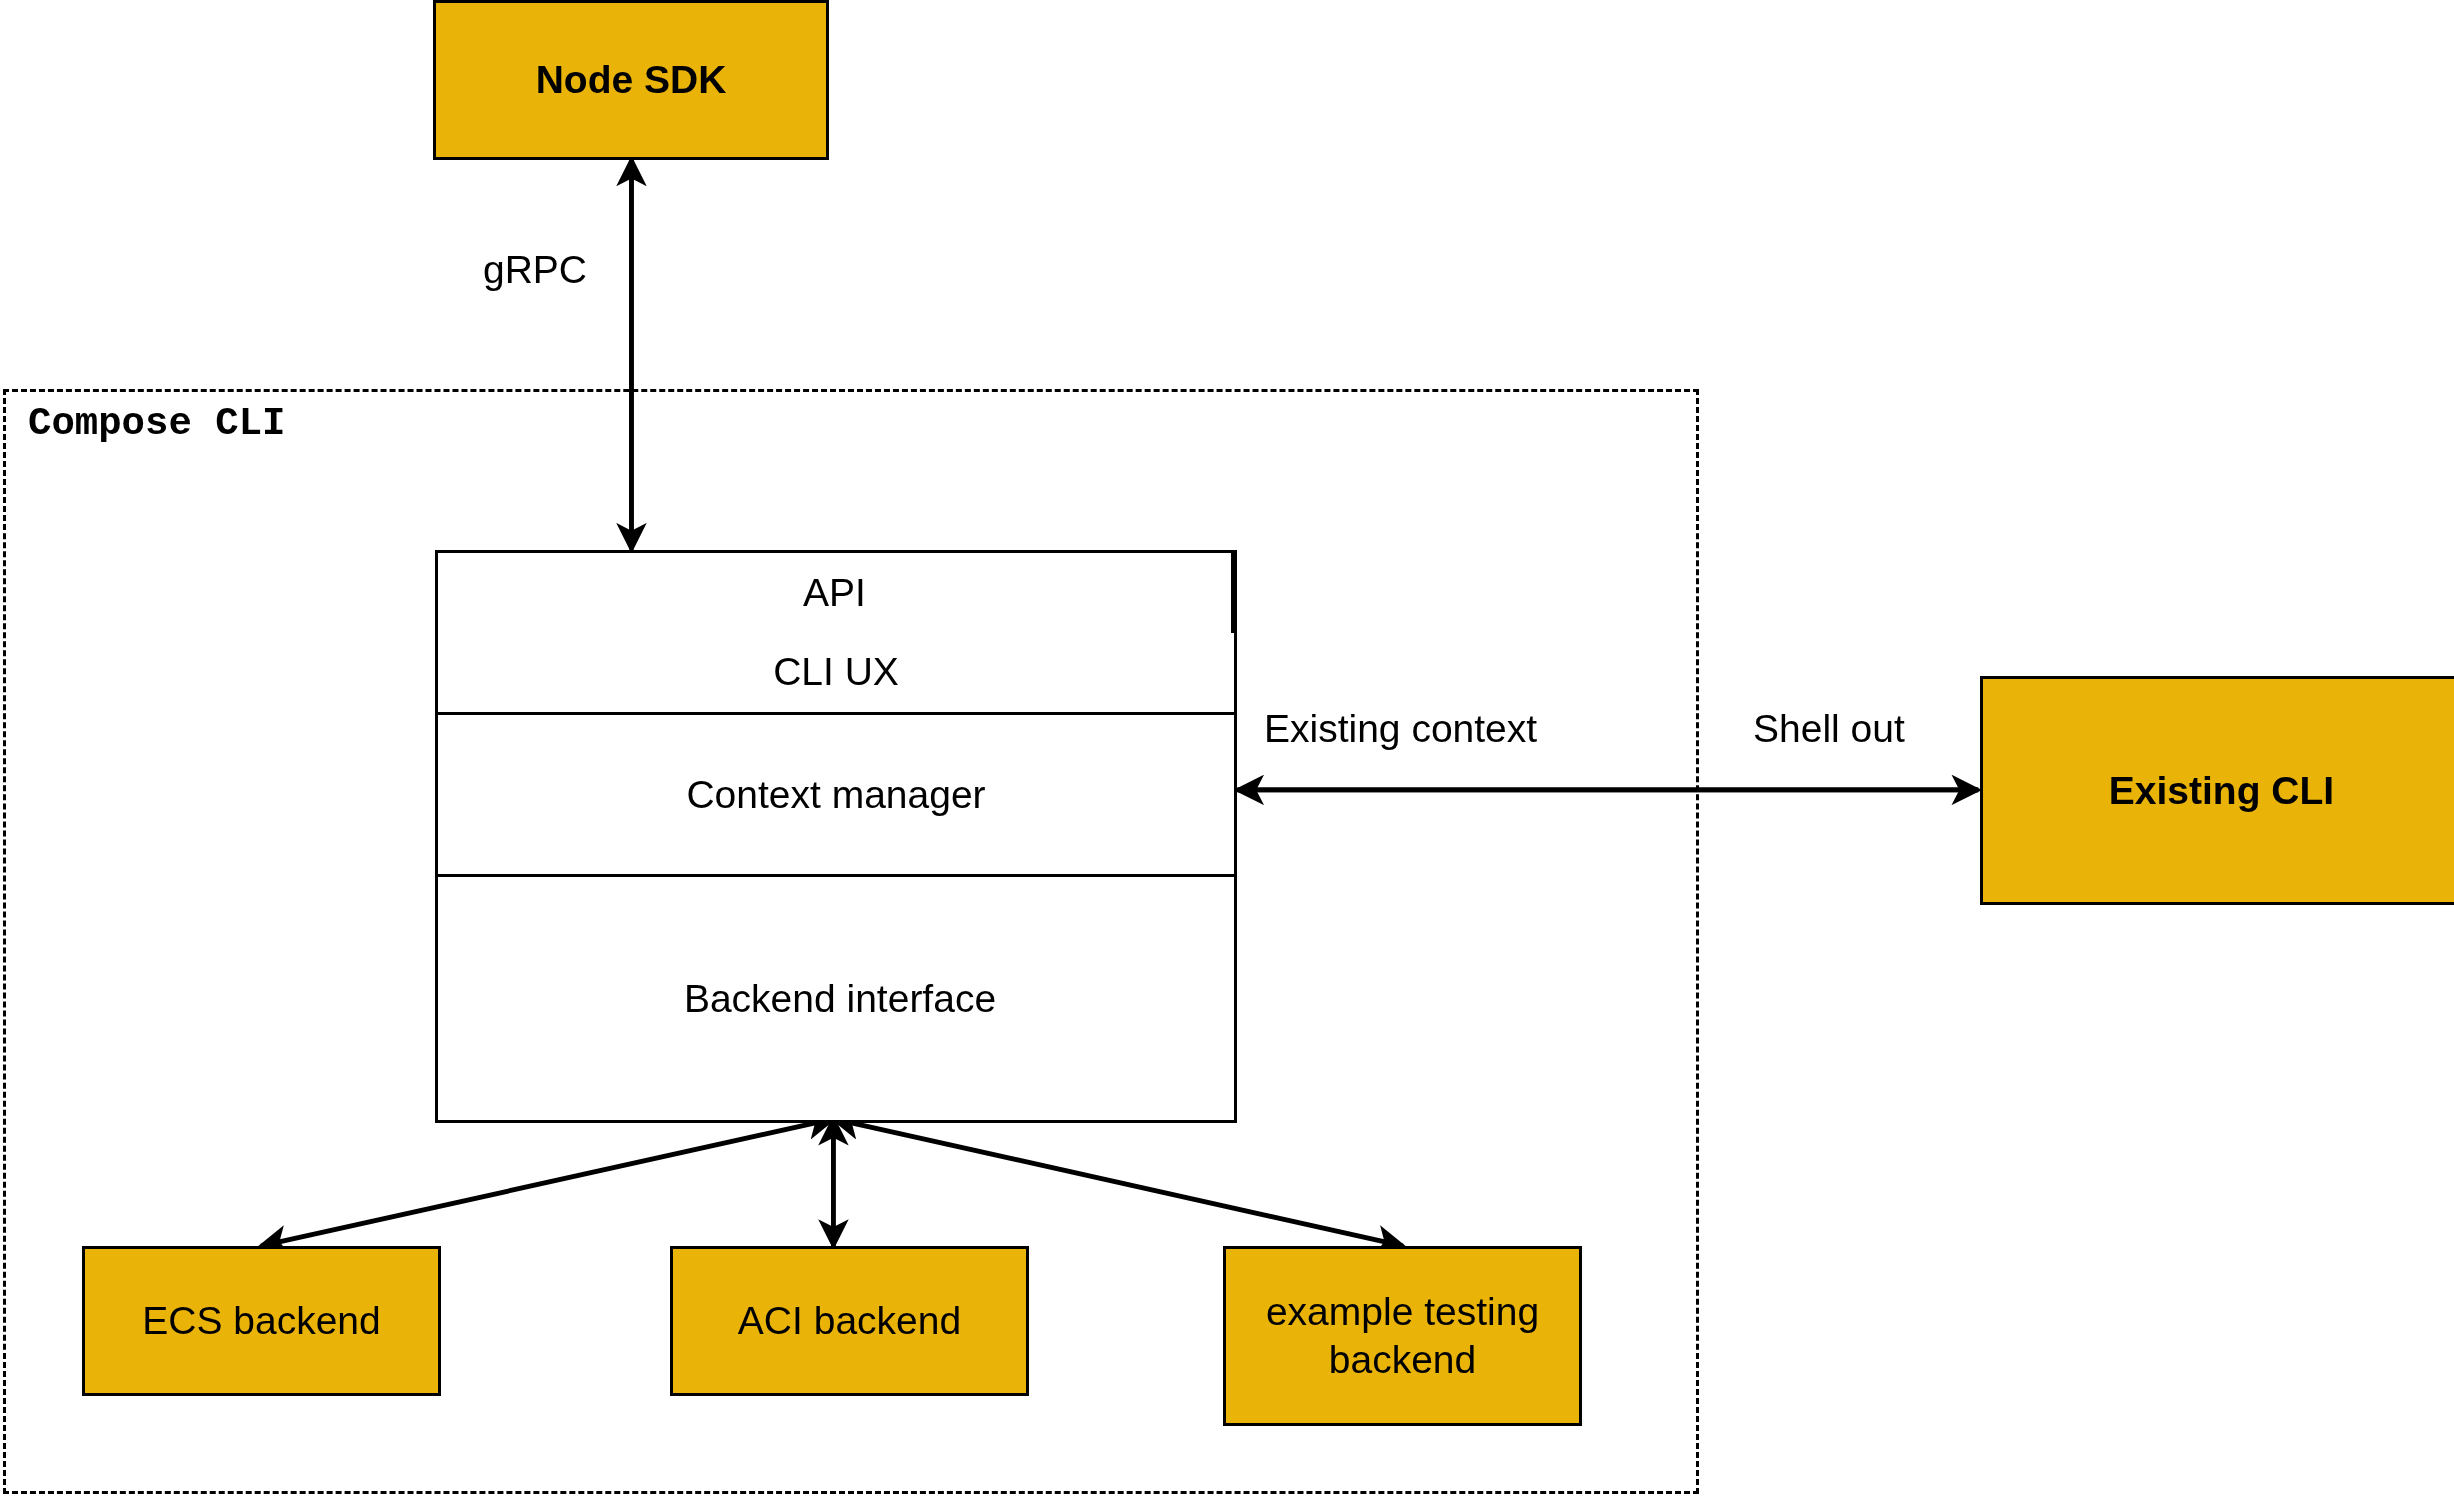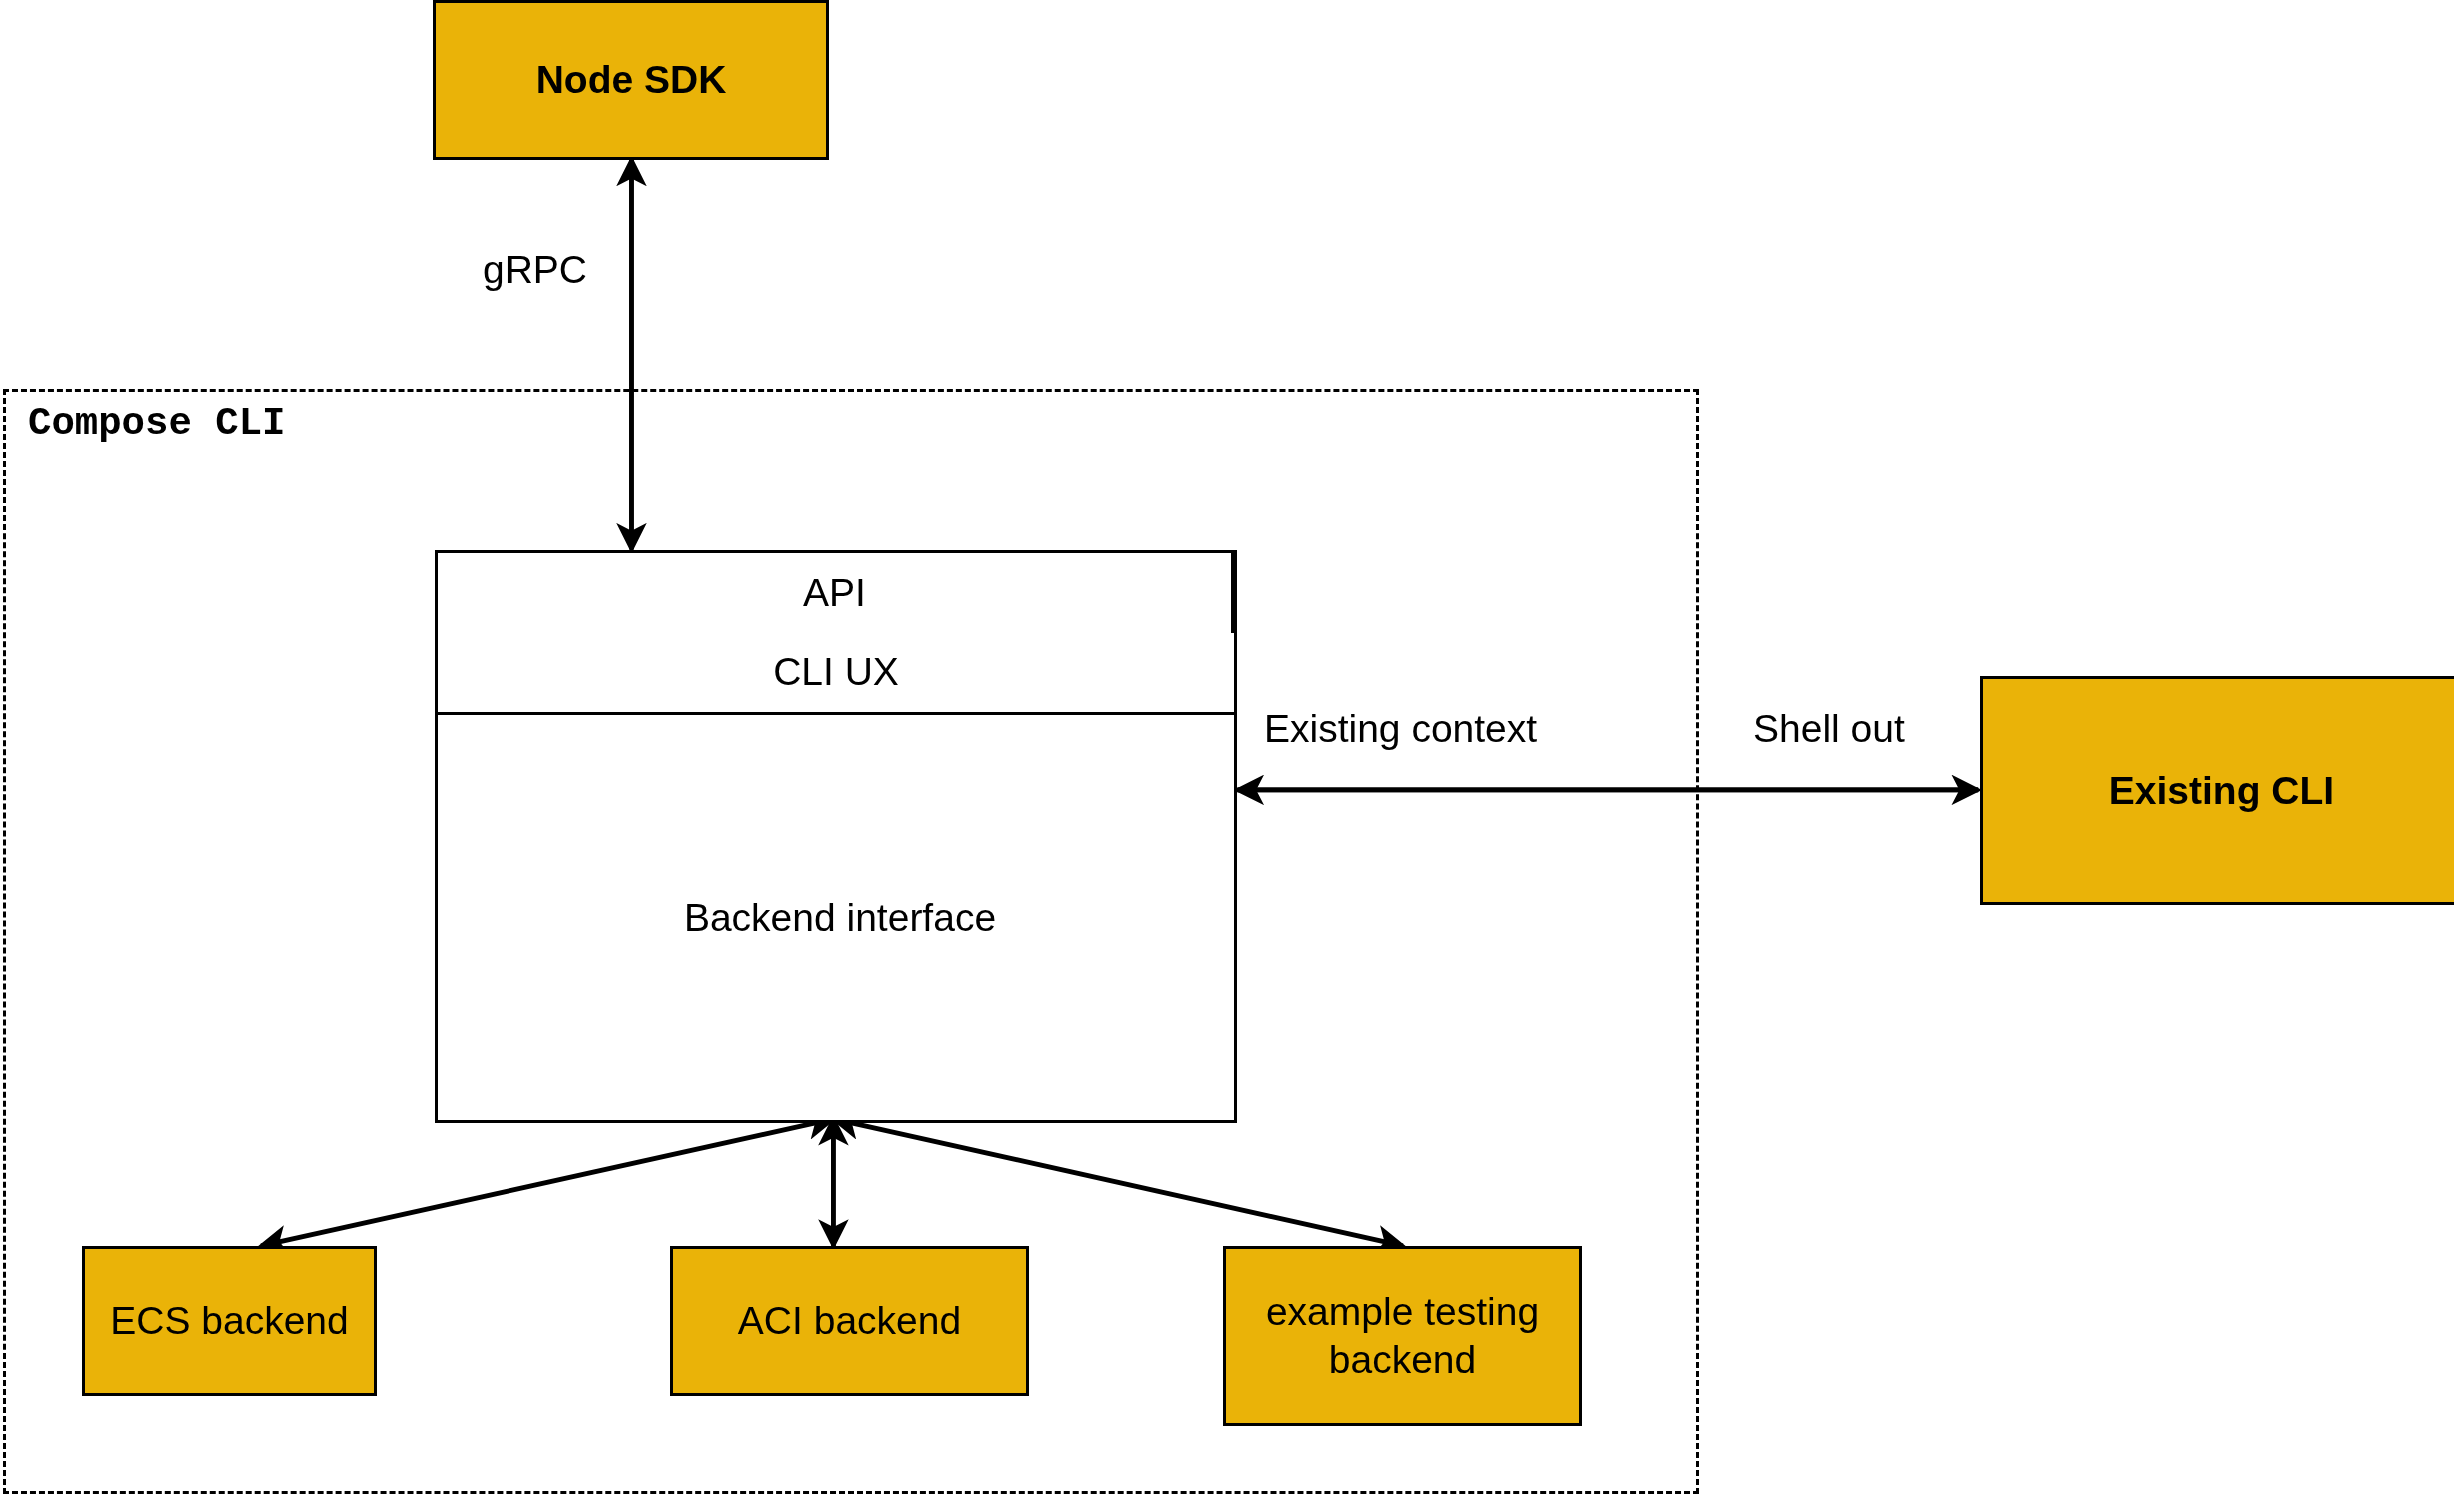--- a/index.html
+++ b/index.html
@@ -154,33 +154,38 @@
 
     <div class="stack-row" style="height:162px;">
       <div class="stack-cell">
         <span>API</span>
       </div>
       <div class="stack-cell last">
         <span>CLI UX</span>
       </div>
     </div>
 
+    <div class="stack-row" style="height:162px;">
+      <div class="stack-cell last">
+        <span>Context manager</span>
+      </div>
+    </div>
 
     <div class="stack-row last" style="flex:1 1 auto;">
       <div class="stack-cell last">
         <span>Backend interface</span>
       </div>
     </div>
   </div>
 
   <div class="node bold" style="left:1980px; top:676px; width:483px; height:229px;">
     <span class="label">Existing CLI</span>
   </div>
 
-  <div class="node" style="left:82px; top:1246px; width:295px; height:150px;">
+  <div class="node" style="left:82px; top:1246px; width:359px; height:150px;">
     <span class="label">ECS backend</span>
   </div>
 
   <div class="node" style="left:670px; top:1246px; width:359px; height:150px;">
     <span class="label">ACI backend</span>
   </div>
 
   <div class="node" style="left:1223px; top:1246px; width:359px; height:180px;">
     <span class="label">example testing
 backend</span>

